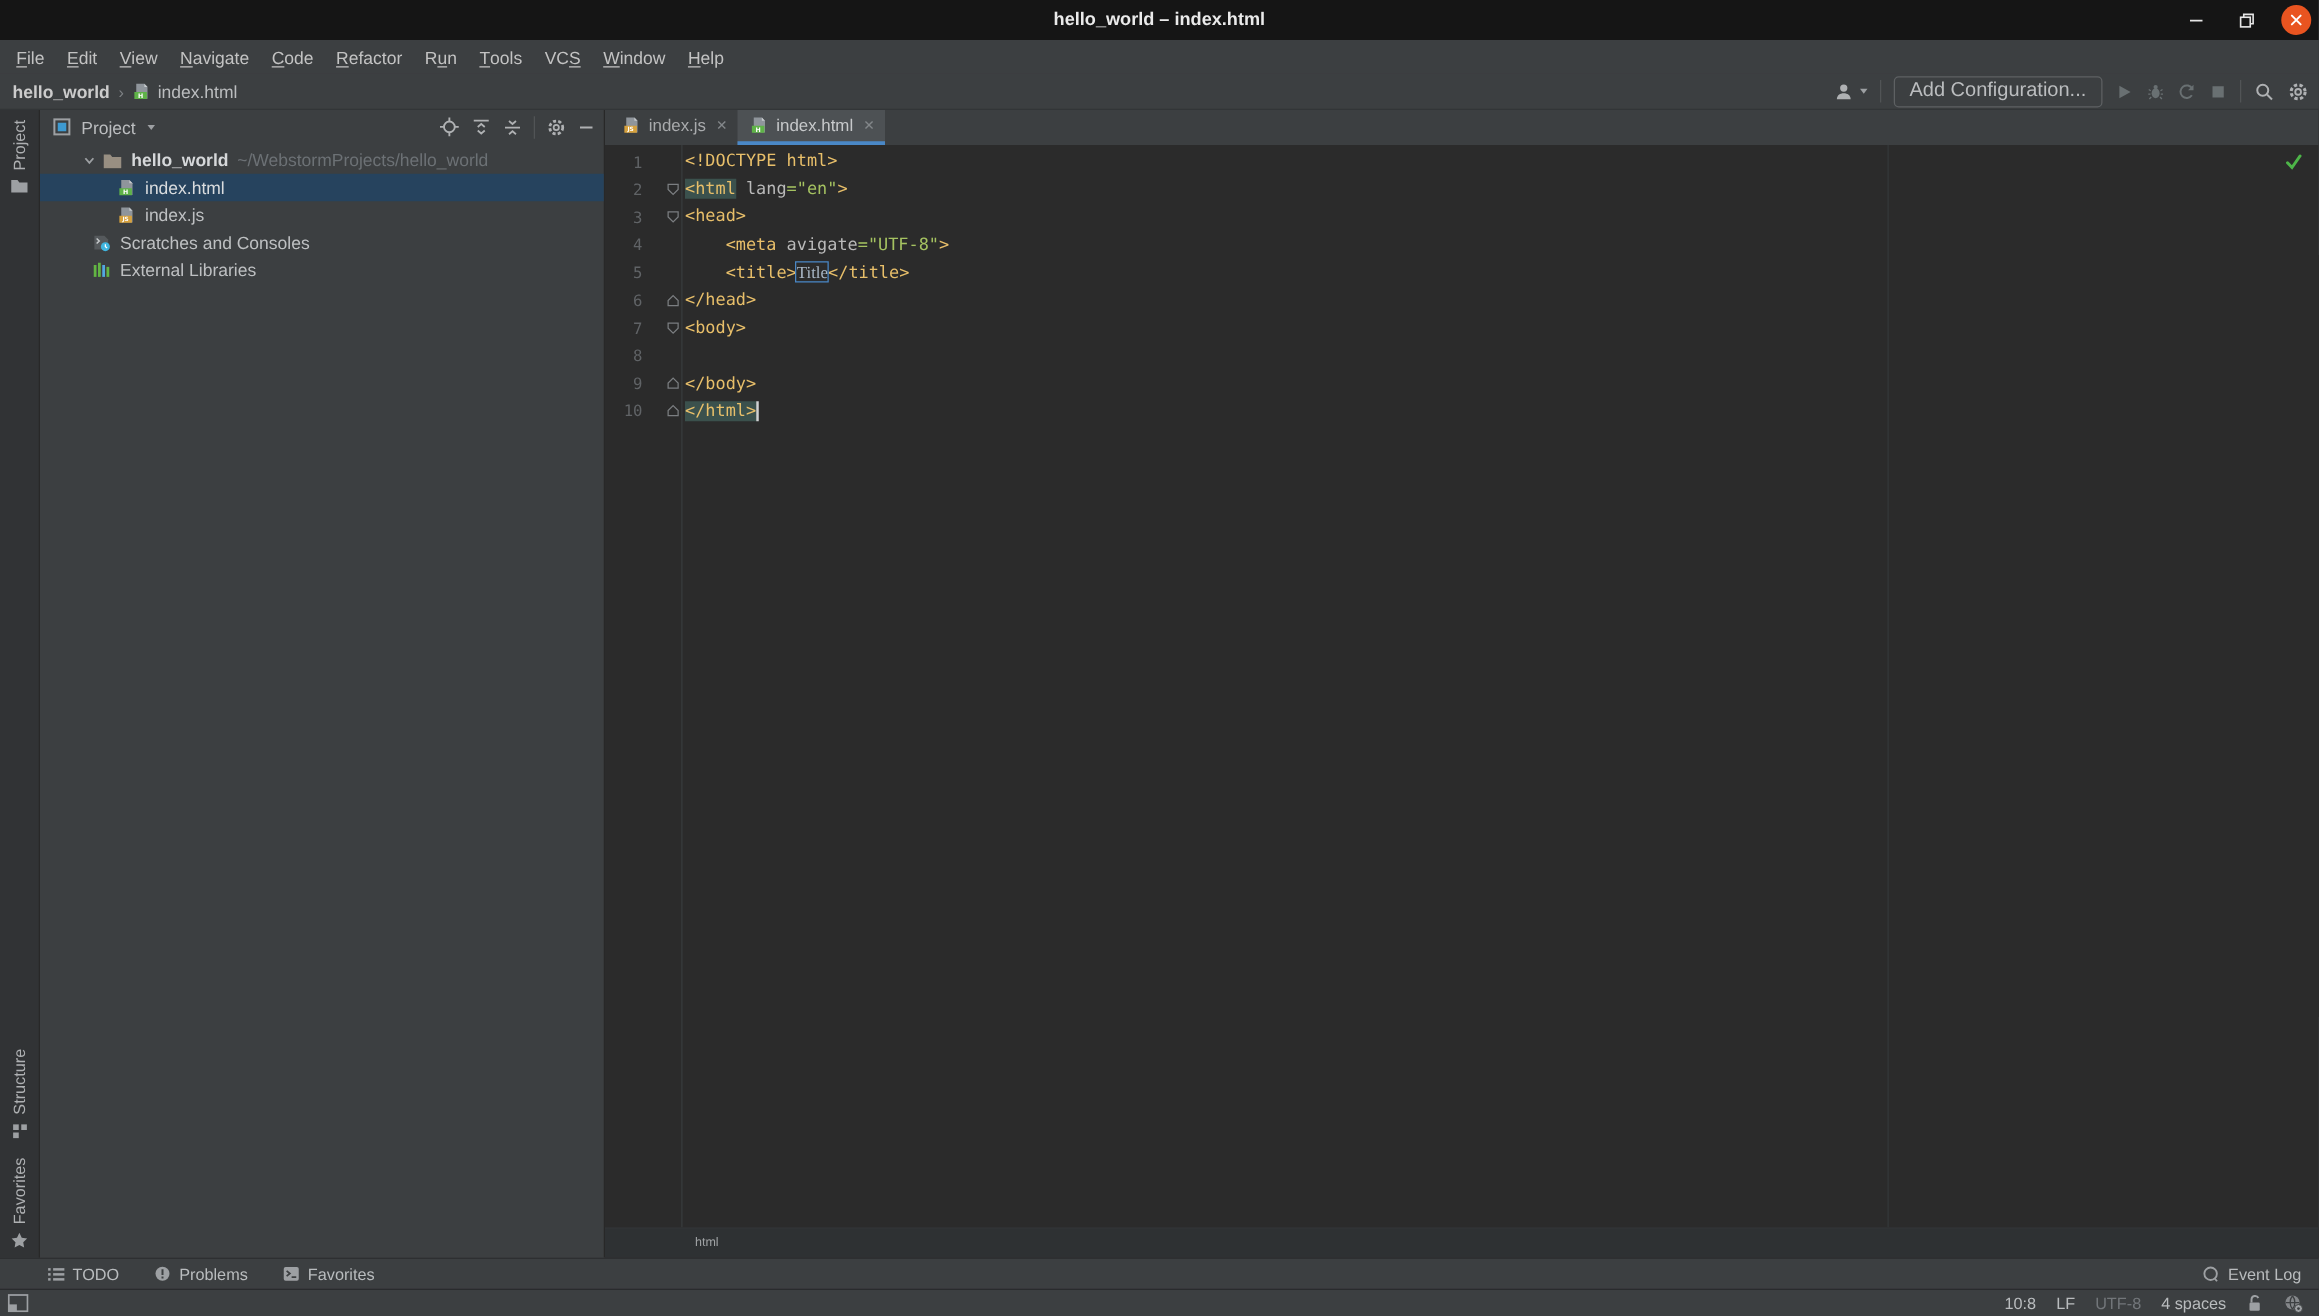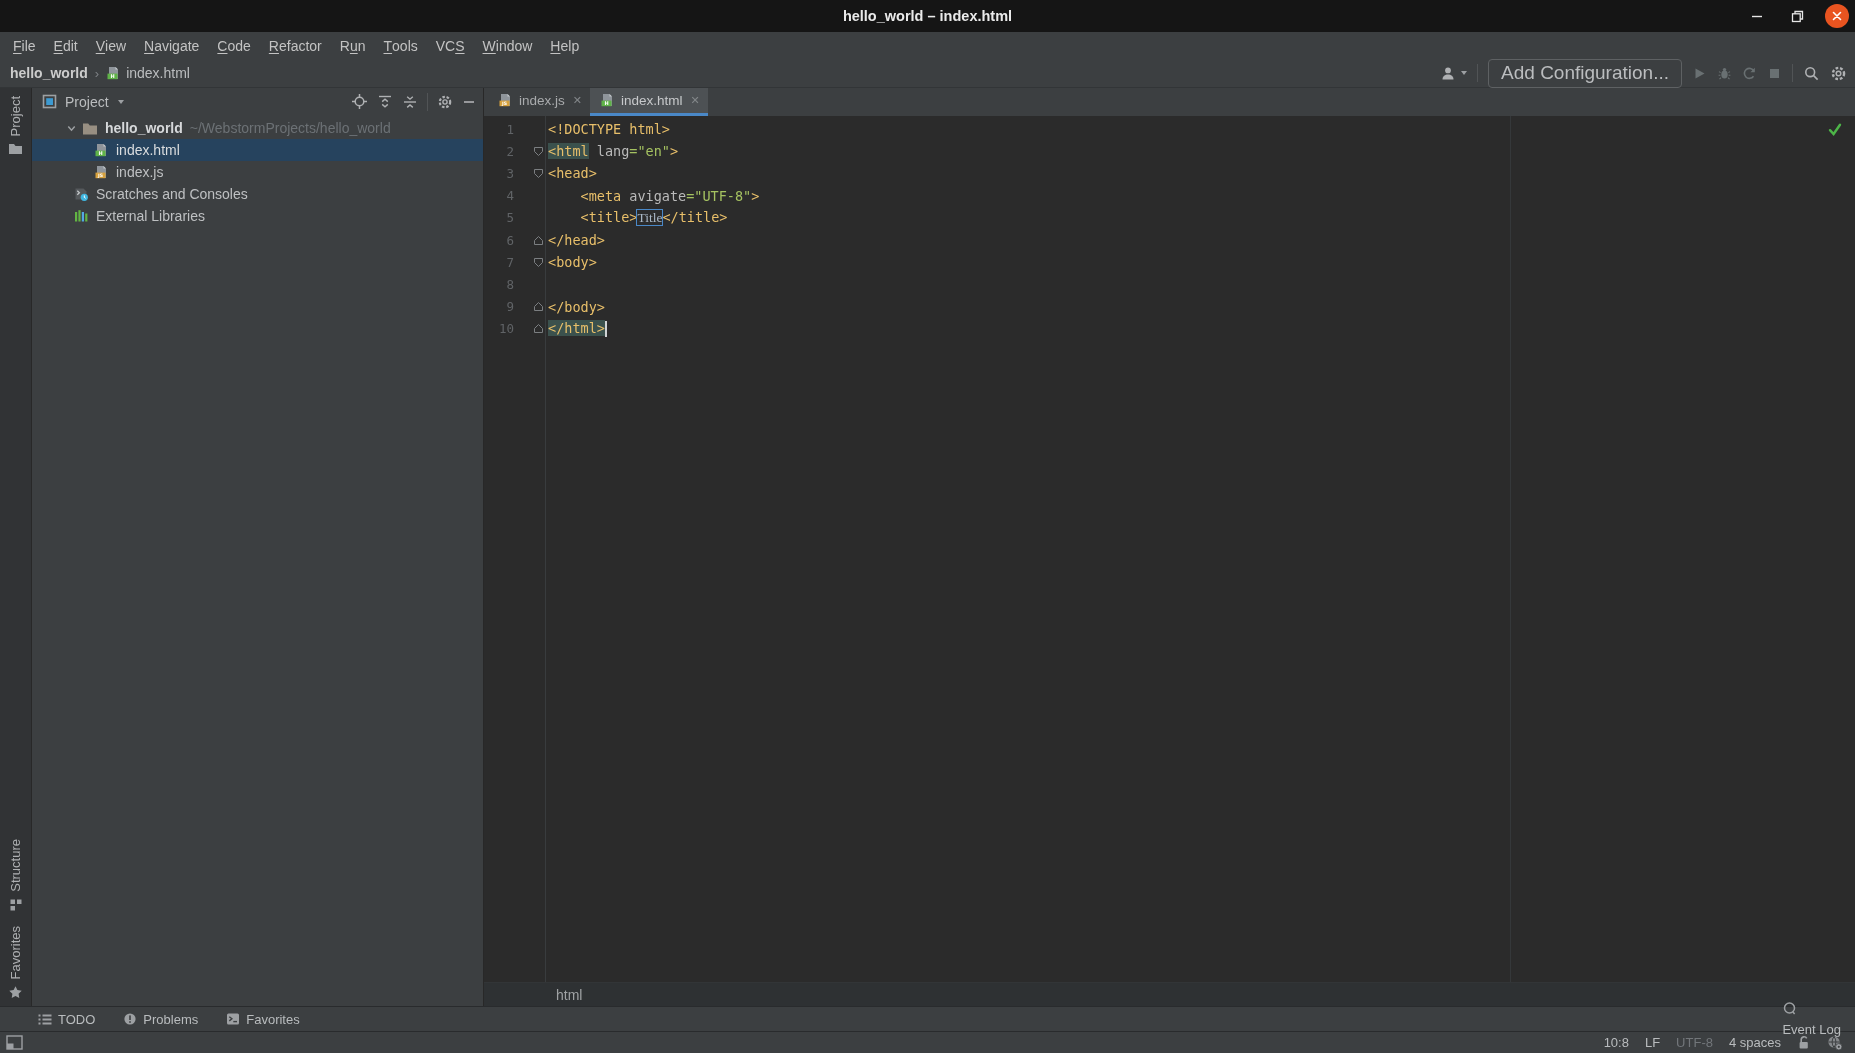--- a/index.html
+++ b/index.html
@@ -20,21 +20,21 @@
   .menu-item u{text-underline-offset:2px;}
 
   
   .navbar{height:29px;background:#3c3f41;display:flex;align-items:center;padding:0 8px 0 10px;border-bottom:1px solid #323537;}
   .crumb-project{color:#cccccc;font-weight:bold;font-size:14px;}
   .crumb-sep{color:#7d8184;font-size:13px;margin:0 7px;}
   .crumb-file{color:#bbbdbf;font-size:14px;margin-left:5px;}
   .nav-spacer{flex:1;}
   .nav-right{display:flex;align-items:center;gap:10px;}
   .vsep{width:1px;height:18px;background:#515456;}
-  .add-config{border:1px solid #5e6163;border-radius:4px;color:#bbbdbf;font-size:19px;
+  .add-config{border:1px solid #5e6163;border-radius:4px;color:#bbbdbf;font-size:16px;
     padding:2px 12px 3px;background:transparent;}
   .caret-down{width:0;height:0;border-left:3.5px solid transparent;border-right:3.5px solid transparent;border-top:4px solid #9da0a3;margin-left:3px;}
 
   
   .main{height:918px;display:flex;}
   .toolstrip{width:32px;background:#313335;border-right:1px solid #282828;display:flex;flex-direction:column;align-items:center;padding:8px 0 6px;}
   .vlabel{writing-mode:vertical-rl;transform:rotate(180deg);color:#aeb0b2;font-size:13px;}
   .strip-top{display:flex;flex-direction:column;align-items:center;gap:6px;}
   .strip-bottom{margin-top:auto;display:flex;flex-direction:column;align-items:center;gap:6px;}
 
@@ -66,26 +66,26 @@
   .codetext{margin-left:3px;font-family:"DejaVu Sans Mono",monospace;font-size:13.5px;white-space:pre;color:#a9b7c6;}
   .tok-tag{color:#e8bf6a;}
   .tok-attr{color:#bababa;}
   .tok-val{color:#a5c261;}
   .tok-plain{color:#a9b7c6;}
   .tok.hl{background:#3b514d;}
   .tok.box{outline:1px solid #4a88c7;font-family:Liberation Serif, serif;}
   .caret{display:inline-block;width:2px;height:16px;background:#cfd2d4;vertical-align:middle;margin-left:0.5px;}
   .ed-check{position:absolute;top:7px;right:13px;}
 
-  .ed-breadcrumb{height:24px;background:#2e3133;display:flex;align-items:center;padding-left:72px;color:#9fa2a4;font-size:14px;border-top:1px solid #323537;}
+  .ed-breadcrumb{height:24px;background:#2e3133;display:flex;align-items:center;padding-left:72px;color:#9fa2a4;font-size:10px;border-top:1px solid #323537;}
 
   
   .bottombar{height:25px;background:#3c3f41;border-top:1px solid #292b2d;display:flex;align-items:center;padding:0 14px 0 38px;gap:28px;font-size:13px;color:#b9bcbe;}
   .bb-item{display:flex;align-items:center;gap:6px;}
-  .bb-right{margin-left:auto;display:flex;align-items:flex-start;gap:6px;flex-direction:column;}
+  .bb-right{margin-left:auto;display:flex;align-items:flex-end;gap:6px;}
   .statusbar{height:22px;background:#3c3f41;border-top:1px solid #292b2d;display:flex;align-items:center;padding:0 12px 0 6px;font-size:13px;color:#b9bcbe;}
   .sb-right{margin-left:auto;display:flex;align-items:center;gap:16px;justify-content:flex-end;}
   .dim{color:#72767a;}
 </style>
 </head>
 <body>
 
 <div class="titlebar">
   <div class="title-text">hello_world – index.html</div>
   <div class="win-controls">

